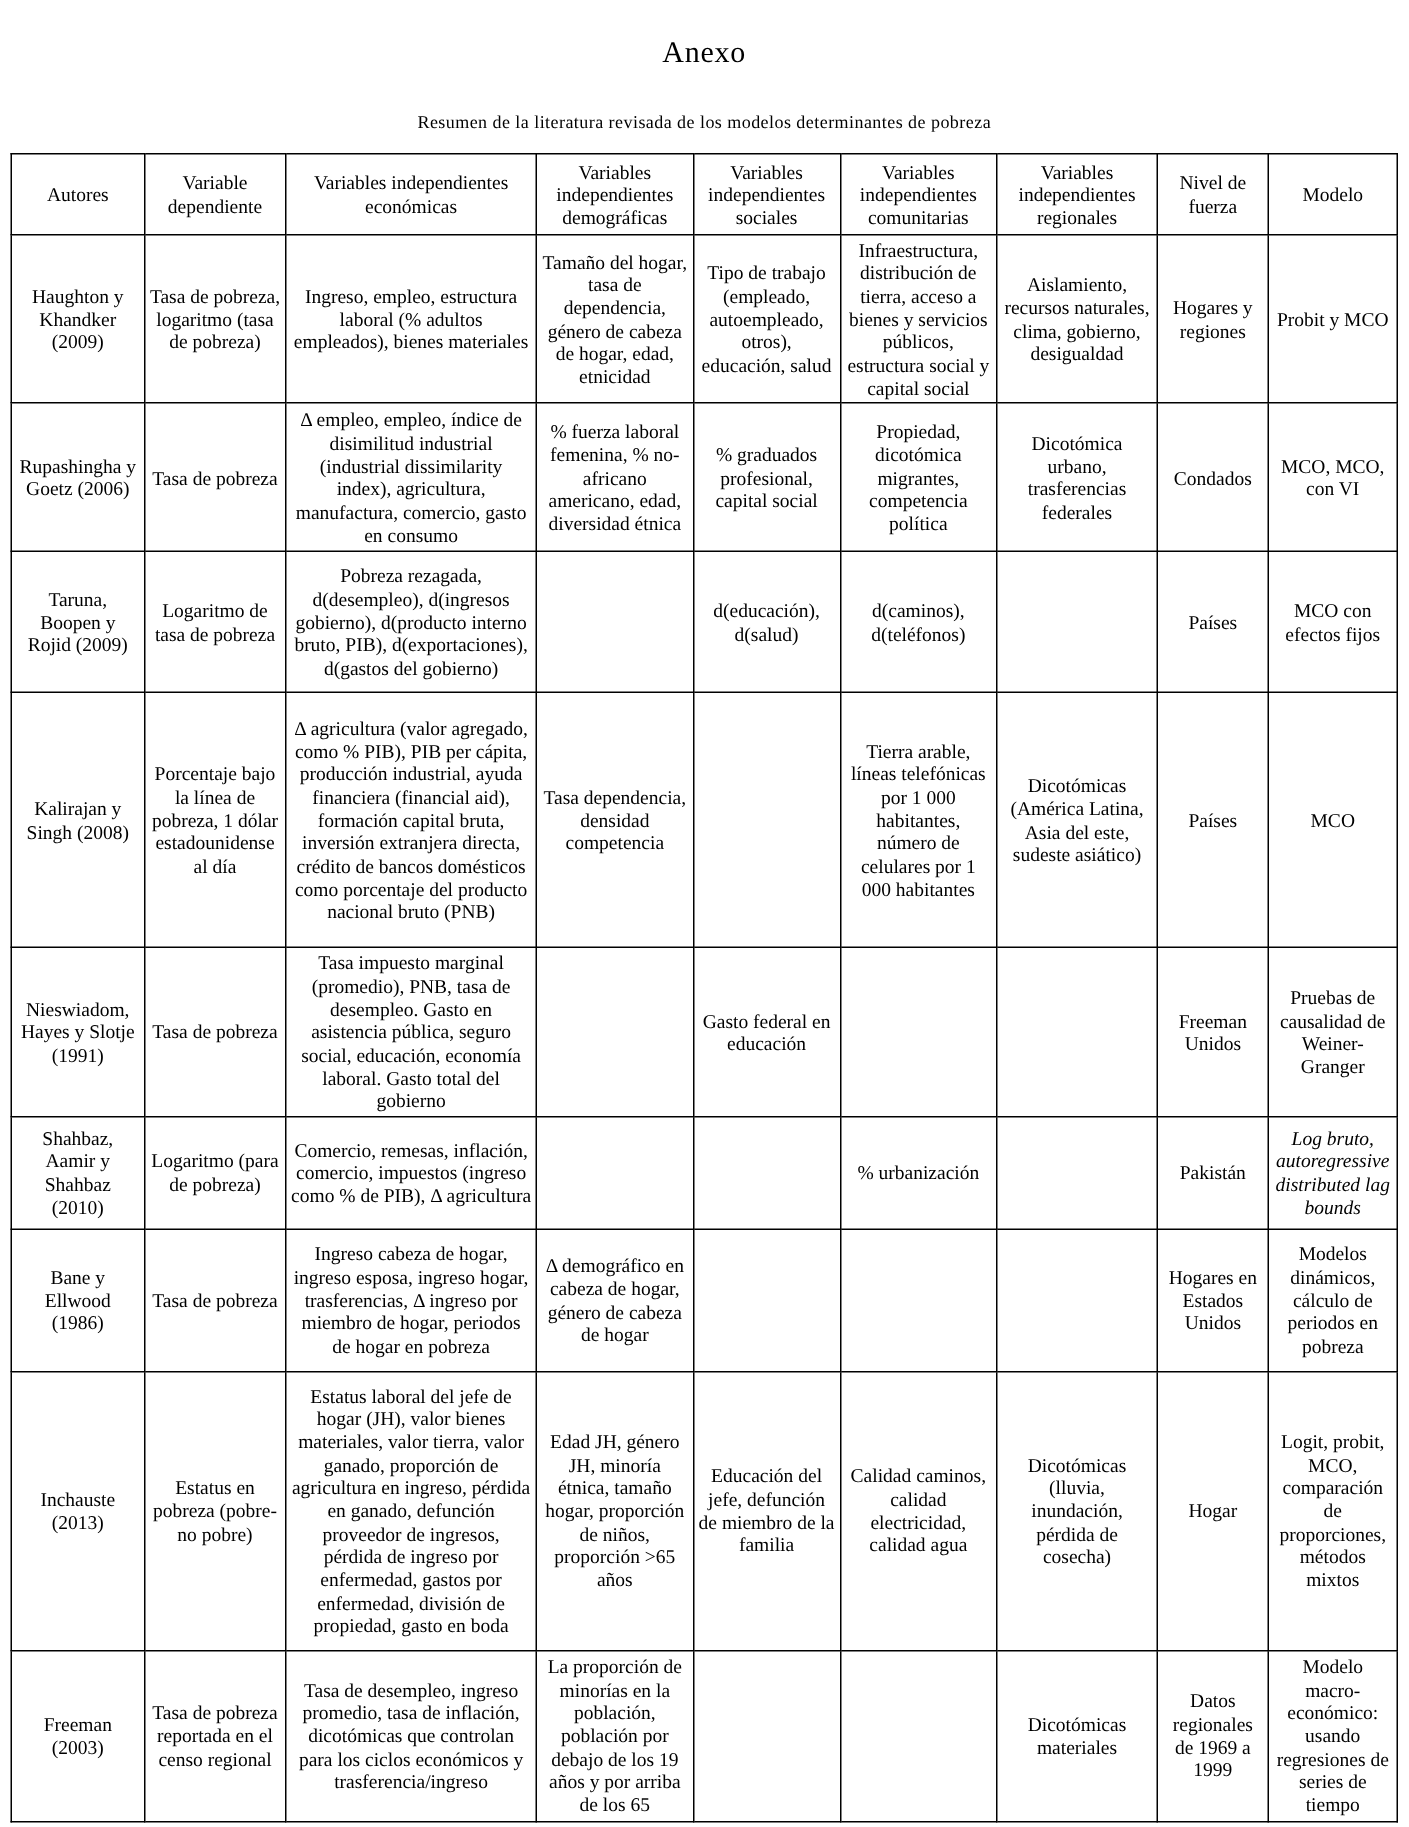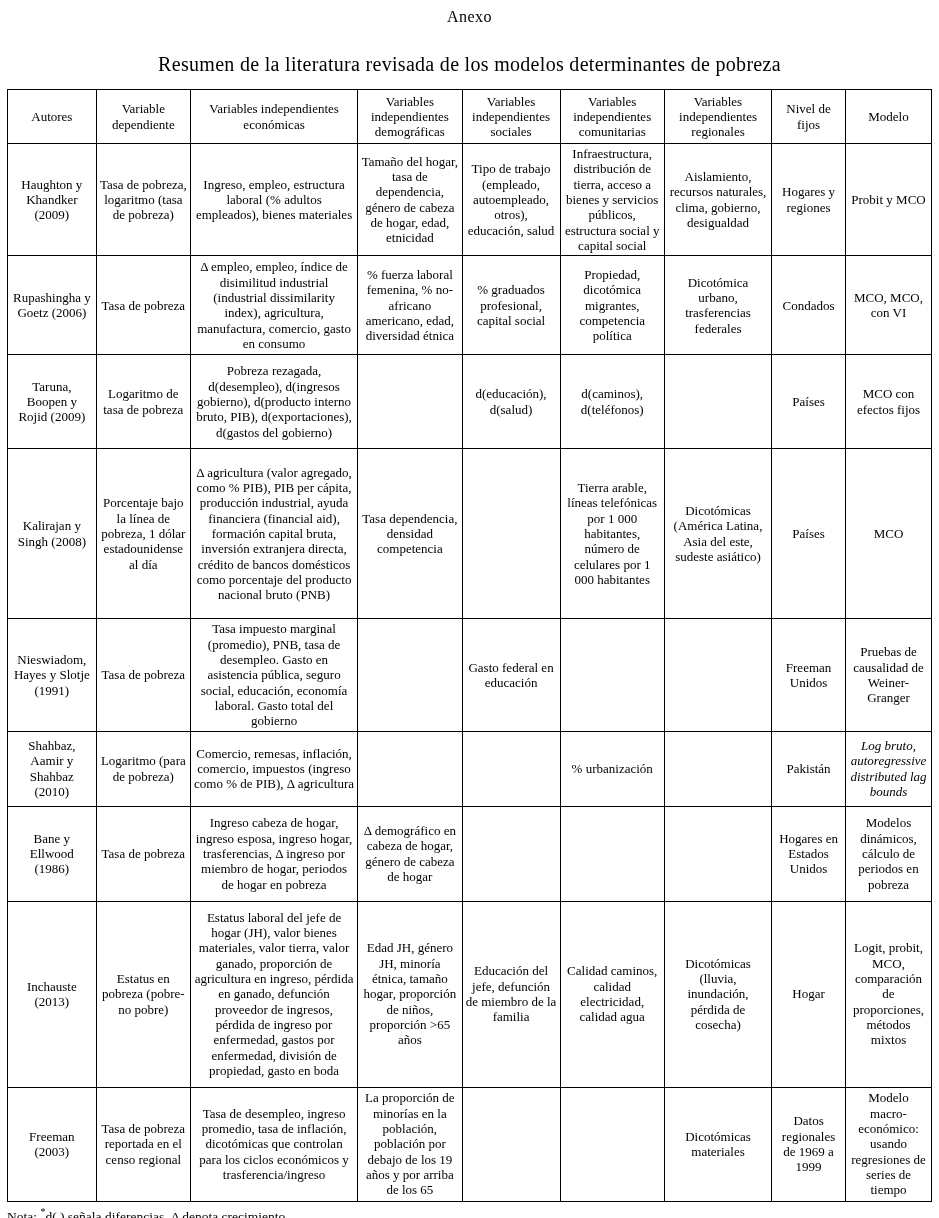--- a/index.html
+++ b/index.html
@@ -9,27 +9,27 @@
     width: 939px;
   }
   body {
     font-family: "Liberation Serif", "DejaVu Serif", serif;
     color: #000000;
     height: 1218px;
     position: relative;
   }
   .page-title {
     text-align: center;
-    font-size: 16px;
-    padding-top: 8px;
+    font-size: 20px;
+    padding-top: 24px;
     letter-spacing: 0.5px;
   }
   .page-subtitle {
     text-align: center;
-    font-size: 20px;
+    font-size: 12px;
     margin-top: 27px;
     letter-spacing: 0.3px;
   }
   table.lit-table {
     border-collapse: collapse;
     table-layout: fixed;
     width: 925px;
     margin: 13px auto 0 auto;
   }
   table.lit-table th, table.lit-table td {
@@ -89,21 +89,21 @@
   </colgroup>
   <thead>
       <tr>
         <th>Autores</th>
         <th>Variable dependiente</th>
         <th>Variables independientes económicas</th>
         <th>Variables independientes demográficas</th>
         <th>Variables independientes sociales</th>
         <th>Variables independientes comunitarias</th>
         <th>Variables independientes regionales</th>
-        <th>Nivel de fijos</th>
+        <th>Nivel de fuerza</th>
         <th>Modelo</th>
       </tr>
     </thead>
   <tbody>
       <tr>
         <td>Haughton y Khandker (2009)</td>
         <td>Tasa de pobreza, logaritmo (tasa de pobreza)</td>
         <td>Ingreso, empleo, estructura laboral (% adultos empleados), bienes materiales</td>
         <td>Tamaño del hogar, tasa de dependencia, género de cabeza de hogar, edad, etnicidad</td>
         <td>Tipo de trabajo (empleado, autoempleado, otros), educación, salud</td>

